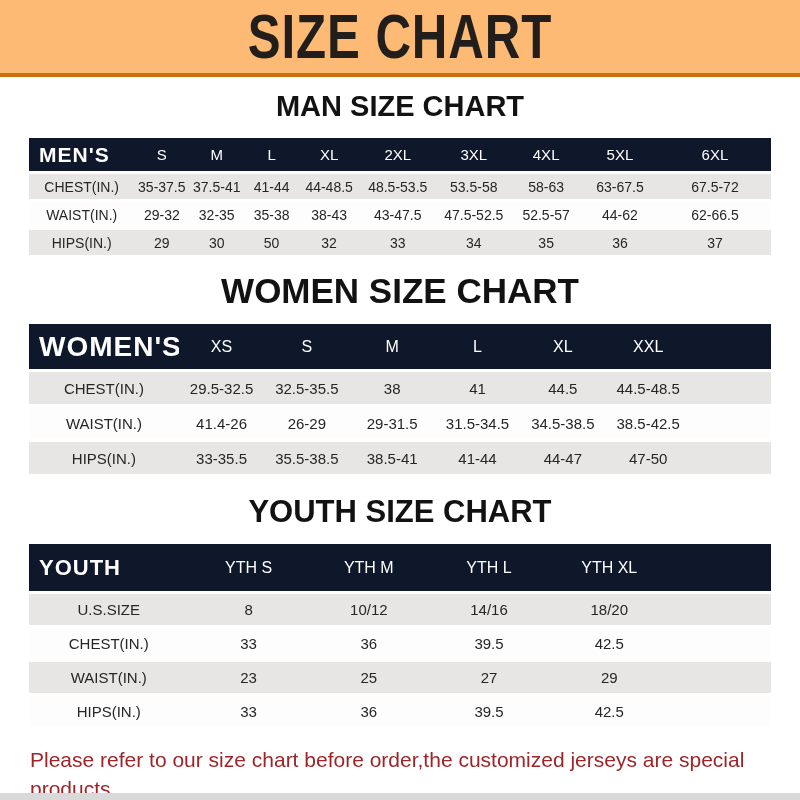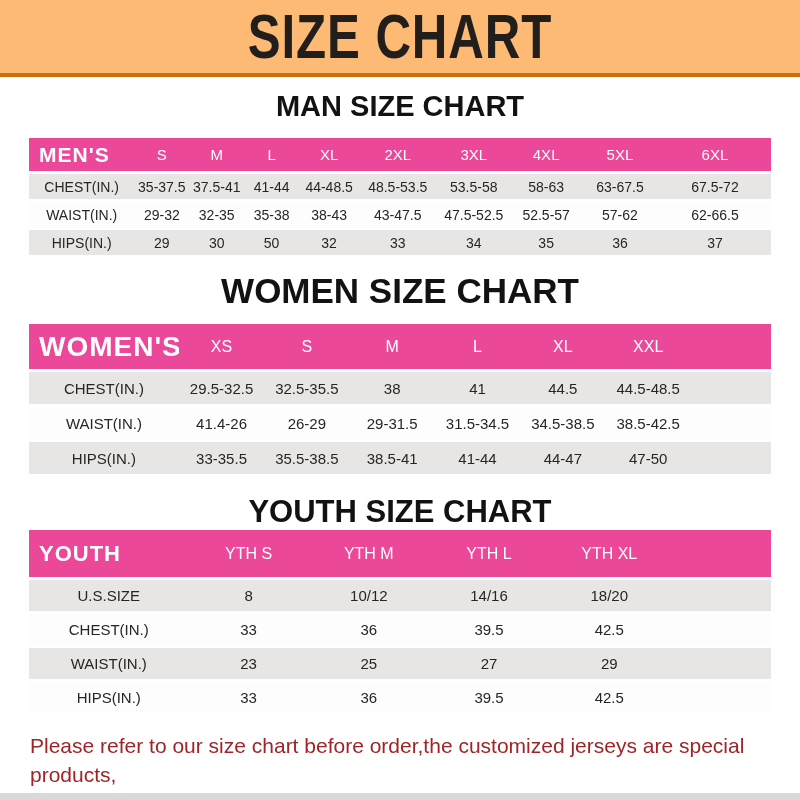--- a/index.html
+++ b/index.html
@@ -37,21 +37,21 @@
   .heading-men   { font-size: 29px; padding-top: 13px; }
   .heading-women { font-size: 35px; padding-top: 16px; }
   .heading-youth { font-size: 31px; padding-top: 20px; }
 
   
   .size-table {
     width: 742px; margin-left: 29px;
     border-collapse: collapse; table-layout: fixed;
   }
   .size-table thead th {
-    background: #ec4899; color: #ffffff;
+    background: #0f172a; color: #ffffff;
     font-weight: normal; text-align: center;
     overflow: hidden; white-space: nowrap;
   }
   .size-table th.corner {
     text-align: left; padding-left: 10px;
     font-weight: bold; letter-spacing: 1px;
   }
   .size-table tbody td {
     text-align: center; color: #262626;
     overflow: hidden; white-space: nowrap;
@@ -62,21 +62,21 @@
   .men   { margin-top: 15px; }
   .men   thead th { height: 31px; font-size: 15px; }
   .men   th.corner { font-size: 21px; }
   .men   tbody td { height: 23px; font-size: 14px; }
 
   .women { margin-top: 13px; }
   .women thead th { height: 43px; font-size: 16px; }
   .women th.corner { font-size: 28px; text-align: center; }
   .women tbody td { height: 30px; font-size: 15px; }
 
-  .youth { }
+  .youth { margin-top: 14px; }
   .youth thead th { height: 45px; font-size: 16px; }
   .youth th.corner { font-size: 22px; }
   .youth tbody td { height: 29px; font-size: 15px; }
 
   
   .notice {
     margin: 18px 20px 0 30px;
     color: #9E2428;
     font-size: 21px; line-height: 29px;
     font-weight: normal;
@@ -137,21 +137,21 @@
       </tr>
       <tr>
         <td class="rowlabel">WAIST(IN.)</td>
         <td>29-32</td>
         <td>32-35</td>
         <td>35-38</td>
         <td>38-43</td>
         <td>43-47.5</td>
         <td>47.5-52.5</td>
         <td>52.5-57</td>
-        <td>57-62</td>
+        <td>44-62</td>
         <td>62-66.5</td>
       </tr>
       <tr>
         <td class="rowlabel">HIPS(IN.)</td>
         <td>29</td>
         <td>30</td>
         <td>50</td>
         <td>32</td>
         <td>33</td>
         <td>34</td>

